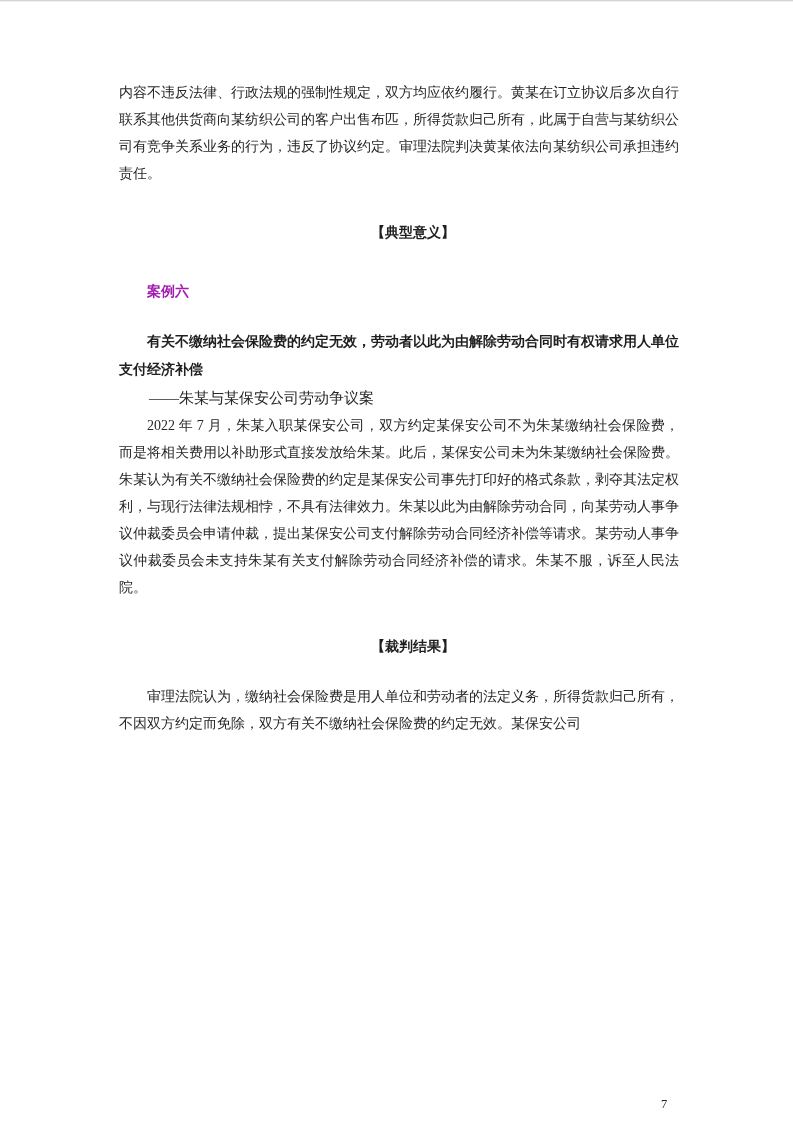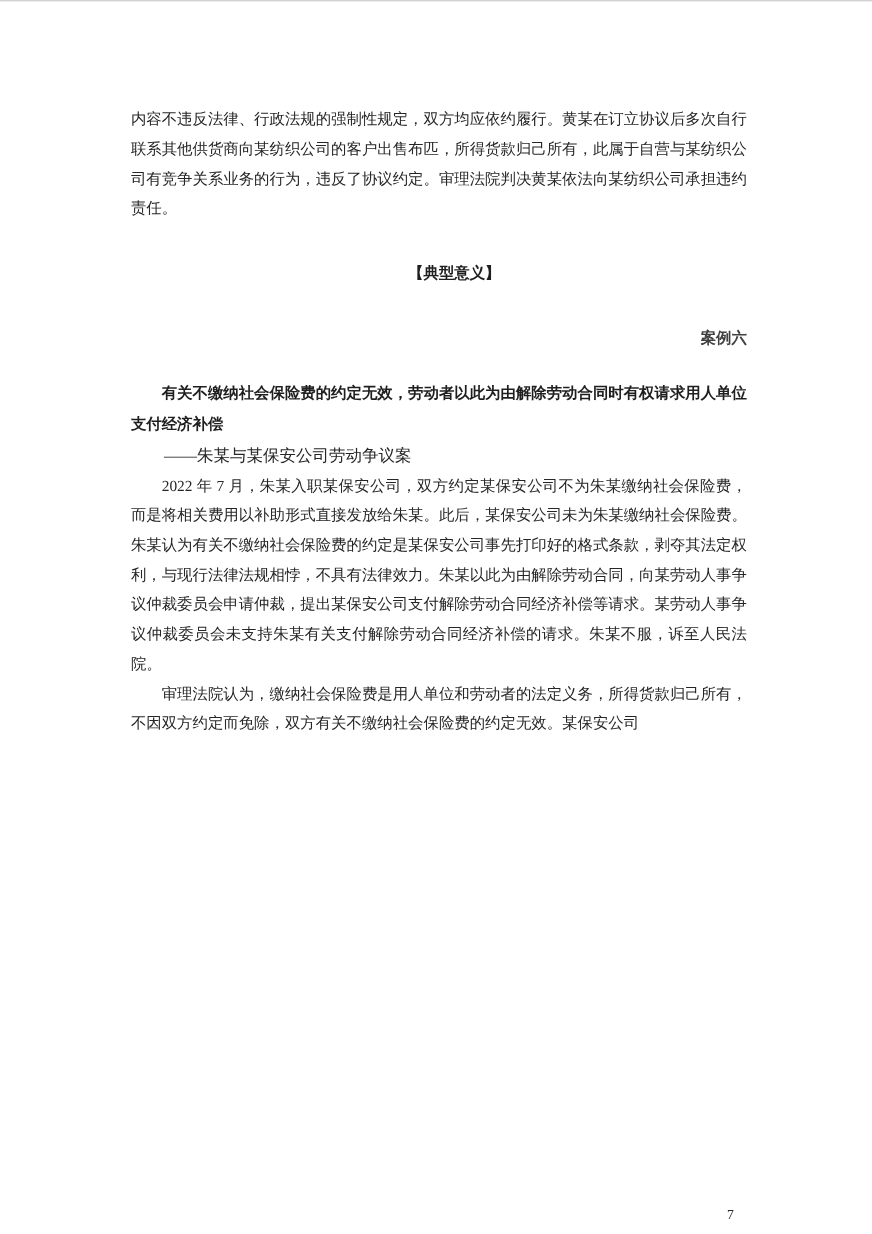--- a/index.html
+++ b/index.html
@@ -14,21 +14,21 @@
   }
   .scan-edge {
     position: absolute;
     top: 0; left: 0; right: 0;
     height: 2px;
     background: linear-gradient(to bottom, rgba(90,90,90,0.35), rgba(255,255,255,0));
   }
   .page-content {
     position: absolute;
     left: 119px;
-    top: 96px;
+    top: 79px;
     width: 560px;
     color: #262626;
   }
   .body-text {
     margin: 0;
     font-size: 14px;
     line-height: 27px;
     text-align: justify;
     text-justify: inter-ideograph;
     color: #262626;
@@ -44,22 +44,21 @@
     text-indent: 2em;
     color: #1f1f1f;
     text-align: center;
   }
   .case-label {
     margin: 32px 0 23px 0;
     font-size: 14px;
     line-height: 27px;
     font-weight: bold;
     text-indent: 2em;
-    color: #404040;
-    text-align: right;
+    color: #a21caf;
   }
   .case-title {
     margin: 0;
     font-size: 14px;
     line-height: 28px;
     font-weight: bold;
     text-align: justify;
     text-justify: inter-ideograph;
     text-indent: 2em;
     word-break: break-all;
@@ -96,18 +95,19 @@
 
   <h3 class="case-label">案例六</h3>
 
   <h2 class="case-title">有关不缴纳社会保险费的约定无效，劳动者以此为由解除劳动合同时有权请求用人单位支付经济补偿</h2>
 
   <p class="case-subtitle">——朱某与某保安公司劳动争议案</p>
 
 
   <p class="body-text indent">2022 年 7 月，朱某入职某保安公司，双方约定某保安公司不为朱某缴纳社会保险费，而是将相关费用以补助形式直接发放给朱某。此后，某保安公司未为朱某缴纳社会保险费。朱某认为有关不缴纳社会保险费的约定是某保安公司事先打印好的格式条款，剥夺其法定权利，与现行法律法规相悖，不具有法律效力。朱某以此为由解除劳动合同，向某劳动人事争议仲裁委员会申请仲裁，提出某保安公司支付解除劳动合同经济补偿等请求。某劳动人事争议仲裁委员会未支持朱某有关支付解除劳动合同经济补偿的请求。朱某不服，诉至人民法院。</p>
 
+  <h3 class="bracket-heading">【裁判结果】</h3>
 
   <p class="body-text indent">审理法院认为，缴纳社会保险费是用人单位和劳动者的法定义务，所得货款归己所有，不因双方约定而免除，双方有关不缴纳社会保险费的约定无效。某保安公司</p>
 
 </div>
 
 <div class="page-number">7</div>
 
 </body></html>

